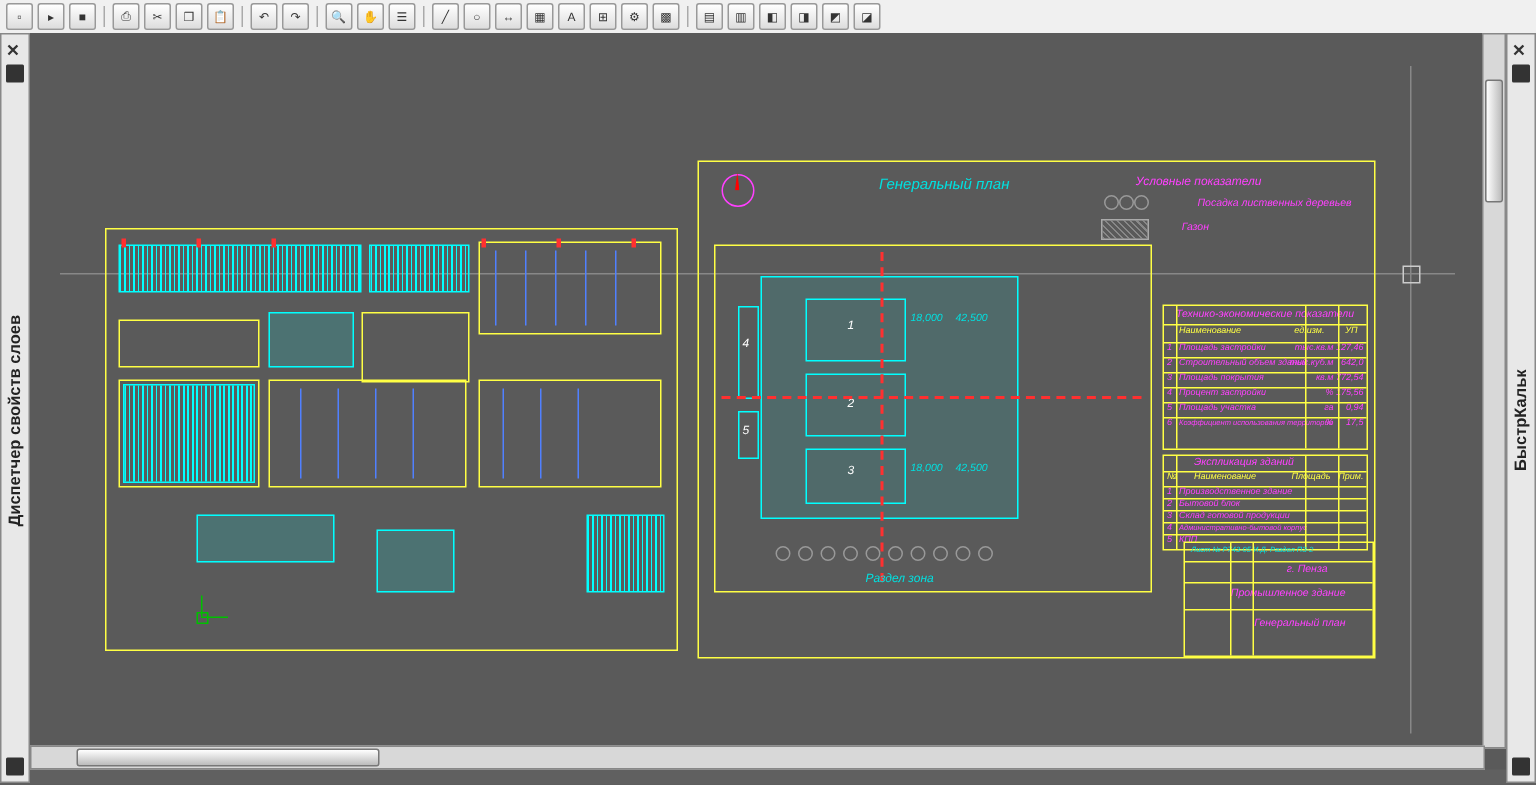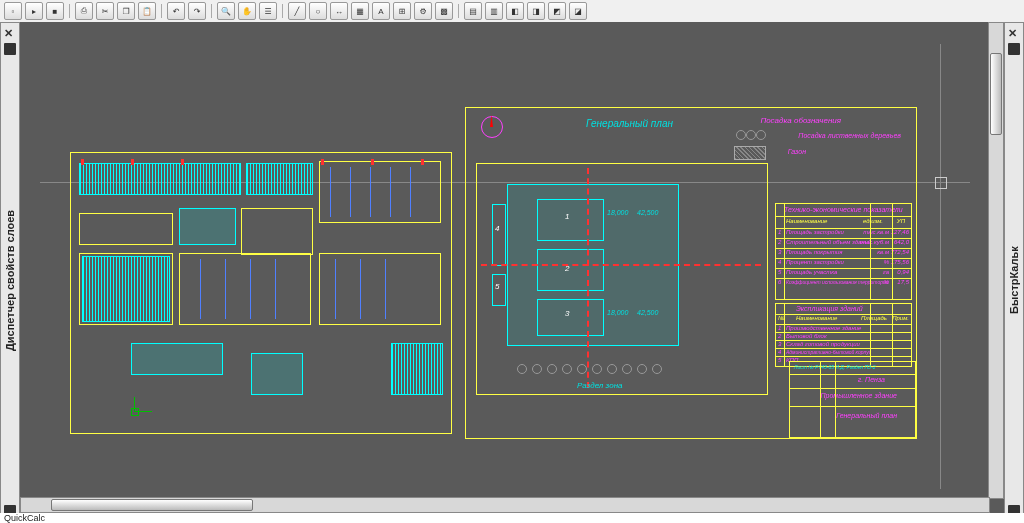--- a/index.html
+++ b/index.html
@@ -145,21 +145,21 @@
       <div class="ucs">
         <div class="ucs-x"></div>
         <div class="ucs-y"></div>
         <div class="ucs-o"></div>
       </div>
     </div>
 
     <div class="sheet sheet2">
       <div class="north" style="left:15px;top:8px"></div>
       <div class="label" style="left:120px;top:10px;font-size:10px">Генеральный план</div>
-      <div class="label mag" style="right:75px;top:8px;font-size:8px">Посадка обозначения</div>
+      <div class="label mag" style="right:75px;top:8px;font-size:8px">Условные показатели</div>
       <div class="dot" style="right:170px;top:22px"></div>
       <div class="dot" style="right:160px;top:22px"></div>
       <div class="dot" style="right:150px;top:22px"></div>
       <div class="label mag" style="right:15px;top:24px;font-size:7px">Посадка лиственных деревьев</div>
       <div style="position:absolute;right:150px;top:38px;width:30px;height:12px;background:repeating-linear-gradient(45deg,#888 0,#888 1px,transparent 1px,transparent 3px);border:1px solid #aaa"></div>
       <div class="label mag" style="right:110px;top:40px;font-size:7px">Газон</div>
 
       <div class="blk" style="left:10px;top:55px;width:290px;height:230px">
         <div class="geo" style="left:30px;top:20px;width:170px;height:160px"></div>
         <div class="blk" style="left:60px;top:35px;width:65px;height:40px;border-color:#00ffff"></div>
@@ -287,16 +287,13 @@
 
   </div>
 
   <div class="scroll-v">
     <div class="scroll-v-thumb"></div>
   </div>
   <div class="scroll-h">
     <div class="scroll-h-thumb"></div>
   </div>
 
-  <div class="status">
-    <span>QuickCalc</span>
-  </div>
 </div>
 
 </body></html>

